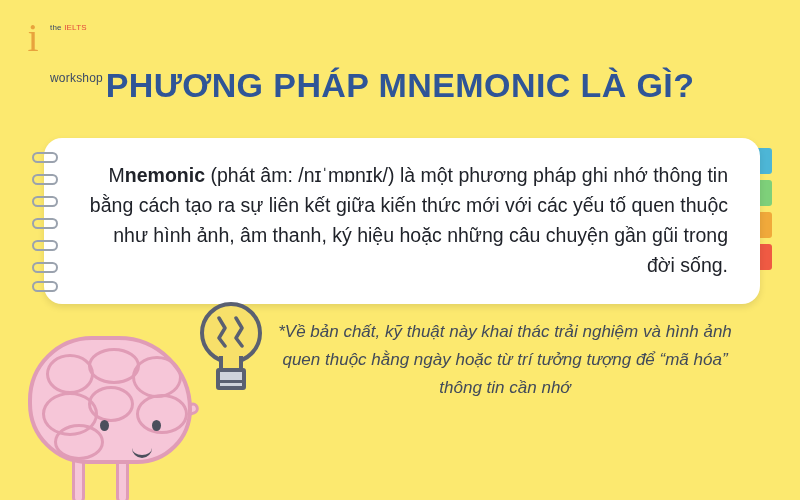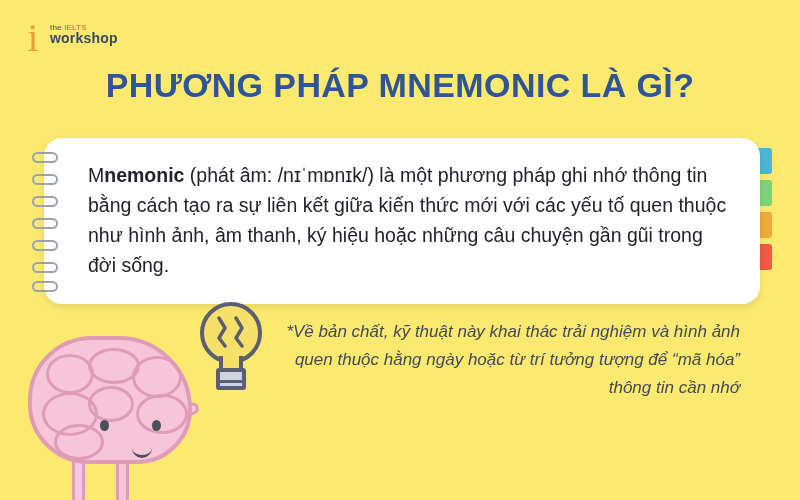--- a/index.html
+++ b/index.html
@@ -47,25 +47,26 @@
     color: #3b4a66;
     letter-spacing: .2px;
     line-height: 11px;
     white-space: nowrap;
   }
   .logo-line1 b {
     color: #e34b3c;
     font-weight: 400;
   }
   .logo-line2 {
-    font-size: 14px;
+    font-size: 12px;
     color: #3b4a66;
-    font-weight: 700;
+    font-weight: 400;
     line-height: 11px;
     letter-spacing: .2px;
+    margin-top: 40px;
   }
 
   
   .title {
     position: absolute;
     top: 66px;
     left: 0;
     width: 800px;
     text-align: center;
     font-size: 34px;
@@ -84,20 +85,21 @@
   }
   .card {
     position: absolute;
     left: 14px;
     top: 0;
     width: 716px;
     height: 166px;
     background: #ffffff;
     border-radius: 18px;
     box-shadow: 0 3px 7px rgba(0,0,0,.10);
+    text-align: right;
   }
   .spiral {
     position: absolute;
     left: 0;
     top: 14px;
     width: 26px;
     height: 136px;
   }
   .ring {
     position: absolute;
@@ -132,21 +134,21 @@
     color: #20232a;
   }
   .card-text b { font-weight: 700; }
 
   
   .note {
     position: absolute;
     left: 270px;
     top: 318px;
     width: 470px;
-    text-align: right;
+    text-align: center;
     font-style: italic;
     font-size: 17px;
     line-height: 28px;
     color: #414a5a;
   }
 
   
   .art {
     position: absolute;
     left: 20px;

